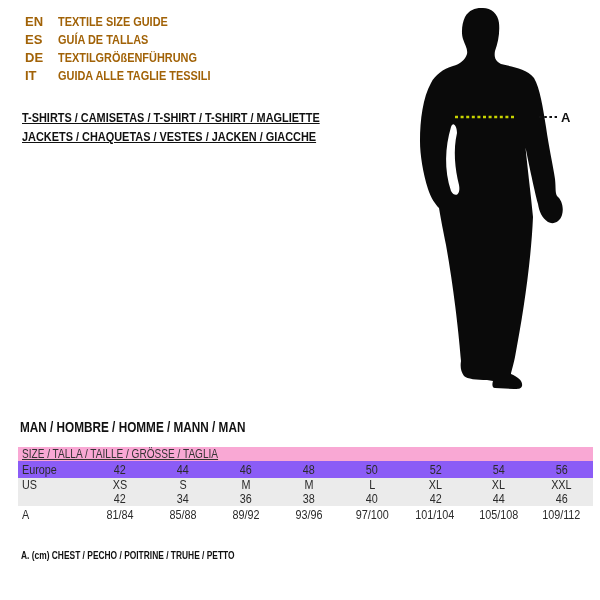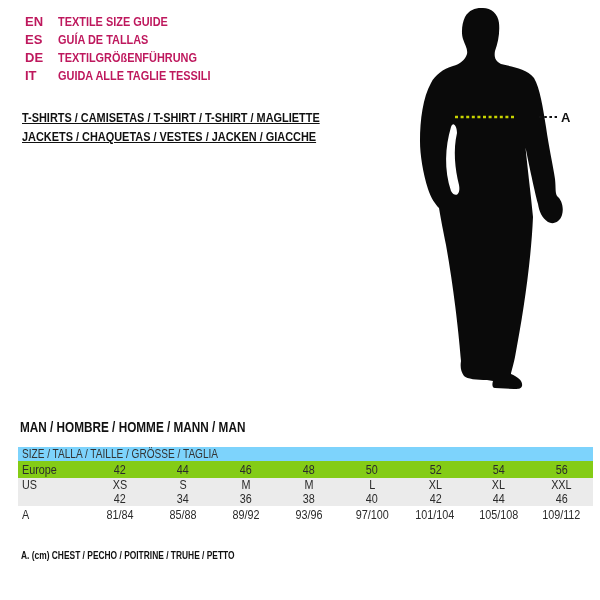--- a/index.html
+++ b/index.html
@@ -7,21 +7,21 @@
     width:600px;height:600px;background:#ffffff;
     font-family:"Liberation Sans", sans-serif;
     color:#1a1a1a;position:relative;overflow:hidden;
   }
   .abs{position:absolute;}
   .cond{display:inline-block;transform:scaleX(0.84);transform-origin:0 50%;white-space:nowrap;}
   .cond-c{display:inline-block;transform:scaleX(0.9);transform-origin:50% 50%;white-space:nowrap;}
 
   
   .lang-list{left:25px;top:12px;}
-  .lang-row{display:flex;height:18.2px;align-items:center;font-weight:bold;font-size:13px;color:#be185d;}
+  .lang-row{display:flex;height:18.2px;align-items:center;font-weight:bold;font-size:13px;color:#a16207;}
   .lang-code{width:33px;flex:0 0 33px;}
 
   
   .product-lines{left:22px;top:108px;}
   .product-line{height:19px;display:flex;align-items:center;font-weight:bold;font-size:13px;color:#111;text-decoration:underline;}
 
   
   .figure-wrap{left:415px;top:5px;width:165px;height:386px;}
   .figure-wrap svg{display:block;width:100%;height:100%;}
 
@@ -119,25 +119,25 @@
     <line x1="124" y1="112" x2="142" y2="112" stroke="#111111" stroke-width="2" stroke-dasharray="2.6 2.6"></line>
     <text x="146" y="117" font-family="Liberation Sans, sans-serif" font-size="13" font-weight="bold" fill="#111111">A</text>
   </svg>
 </div>
 
 <div class="abs section-title">
   <span class="cond">MAN / HOMBRE / HOMME / MANN / MAN</span>
 </div>
 
 <div class="abs size-table">
-  <div class="st-header" style="background: #7dd3fc;">
+  <div class="st-header" style="background: #f9a8d4; text-decoration: underline;">
     <span class="cond">SIZE / TALLA / TAILLE / GRÖSSE / TAGLIA</span>
   </div>
   <div id="st-body">
-  <div class="st-row" style="background: #84cc16; height: 17px;">
+  <div class="st-row" style="background: #8b5cf6; height: 17px;">
     <span class="st-label"><span class="cond-c" style="transform-origin:0 50%">Europe</span></span>
   <span class="st-cell"><span class="cond-c">42</span></span>
         <span class="st-cell"><span class="cond-c">44</span></span>
         <span class="st-cell"><span class="cond-c">46</span></span>
         <span class="st-cell"><span class="cond-c">48</span></span>
         <span class="st-cell"><span class="cond-c">50</span></span>
         <span class="st-cell"><span class="cond-c">52</span></span>
         <span class="st-cell"><span class="cond-c">54</span></span>
         <span class="st-cell"><span class="cond-c">56</span></span>
       </div>

